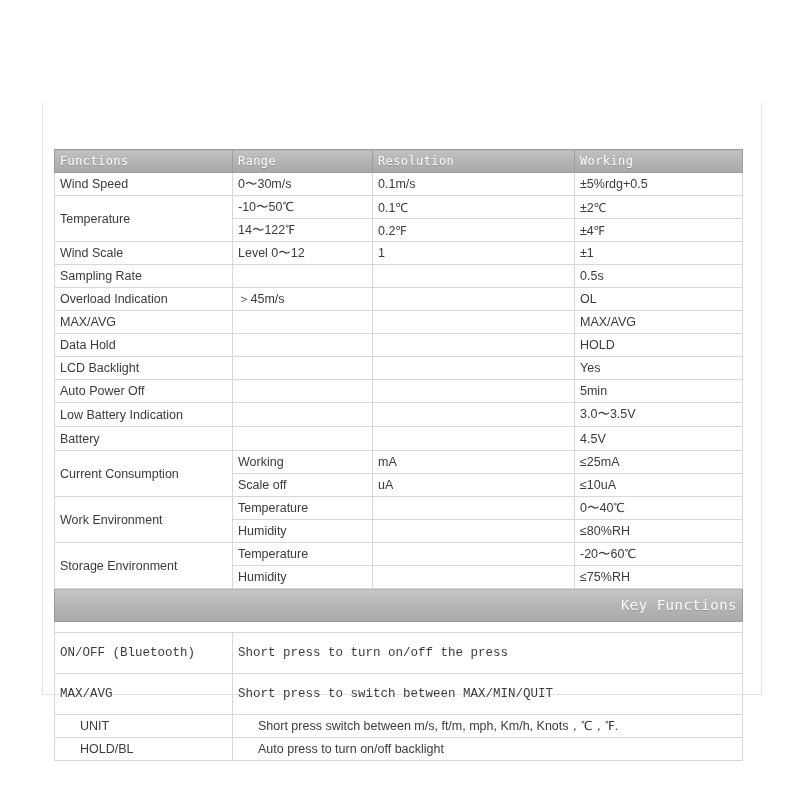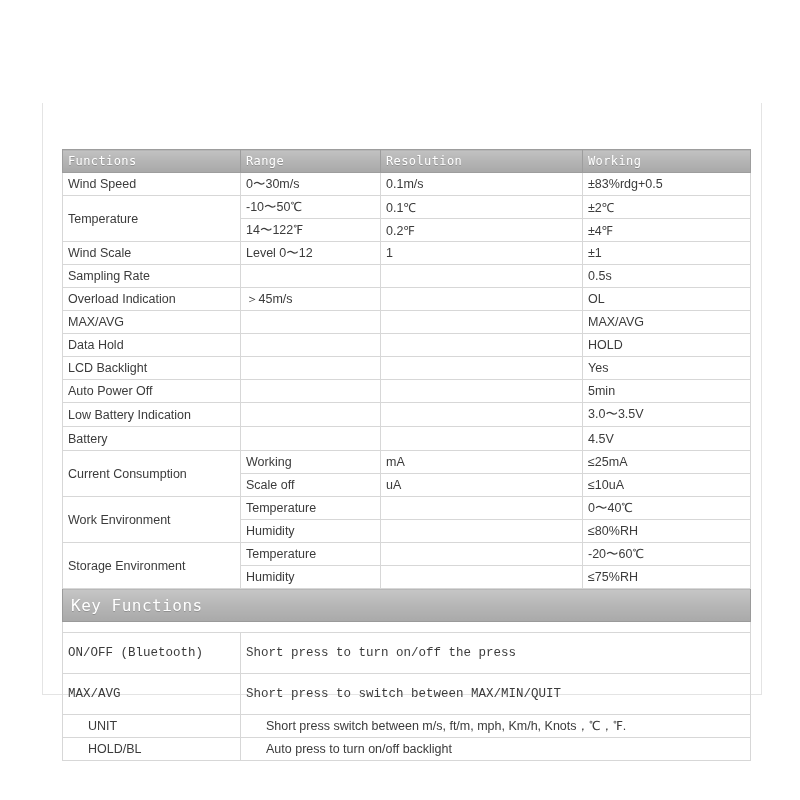--- a/index.html
+++ b/index.html
@@ -55,21 +55,21 @@
     color: #ffffff;
     font-size: 13px;
     font-weight: bold;
     letter-spacing: 0.2px;
     font-family: "Liberation Sans", sans-serif;
   }
 
   
   .tbl-wrap {
     position: absolute;
-    left: 62px;
+    left: 54px;
     top: 149px;
     width: 688px;
   }
   table.spec {
     border-collapse: collapse;
     table-layout: fixed;
     width: 688px;
     font-size: 12.5px;
     color: #3b3b3b;
   }
@@ -100,26 +100,27 @@
   }
 
   tr.body-row td { height: 20px; margin-left: 37px; }
   tr.tall-row td { height: 21px; }
 
   
   tr.section td {
     background: linear-gradient(180deg, #c6c6c6 0%, #b6b6b6 50%, #a9a9a9 100%);
     color: #ffffff;
     font-family: "DejaVu Sans Mono", monospace;
-    font-size: 16px;
+    font-size: 14px;
     letter-spacing: 0.5px;
     height: 30px;
     padding-left: 8px;
     border: 1px solid #9a9a9a;
     text-shadow: 0 1px 0 rgba(0,0,0,0.18);
+    text-align: right;
   }
   tr.spacer td {
     height: 8px;
     border-left: 1px solid #d7d7d7;
     border-right: 1px solid #d7d7d7;
     border-top: none;
     border-bottom: none;
     background: #ffffff;
   }
   tr.key-tall td { height: 38px; font-family: Liberation Mono, monospace; }
@@ -154,21 +155,21 @@
           <td>Functions</td>
           <td>Range</td>
           <td>Resolution</td>
           <td>Working</td>
         </tr>
 
         <tr class="body-row">
           <td>Wind Speed</td>
           <td>0〜30m/s</td>
           <td>0.1m/s</td>
-          <td>±83%rdg+0.5</td>
+          <td>±5%rdg+0.5</td>
         </tr>
 
         <tr class="body-row">
           <td rowspan="2" class="cell-span">Temperature</td>
           <td>-10〜50℃</td>
           <td>0.1℃</td>
           <td>±2℃</td>
         </tr>
         <tr class="body-row">
           <td>14〜122℉</td>

